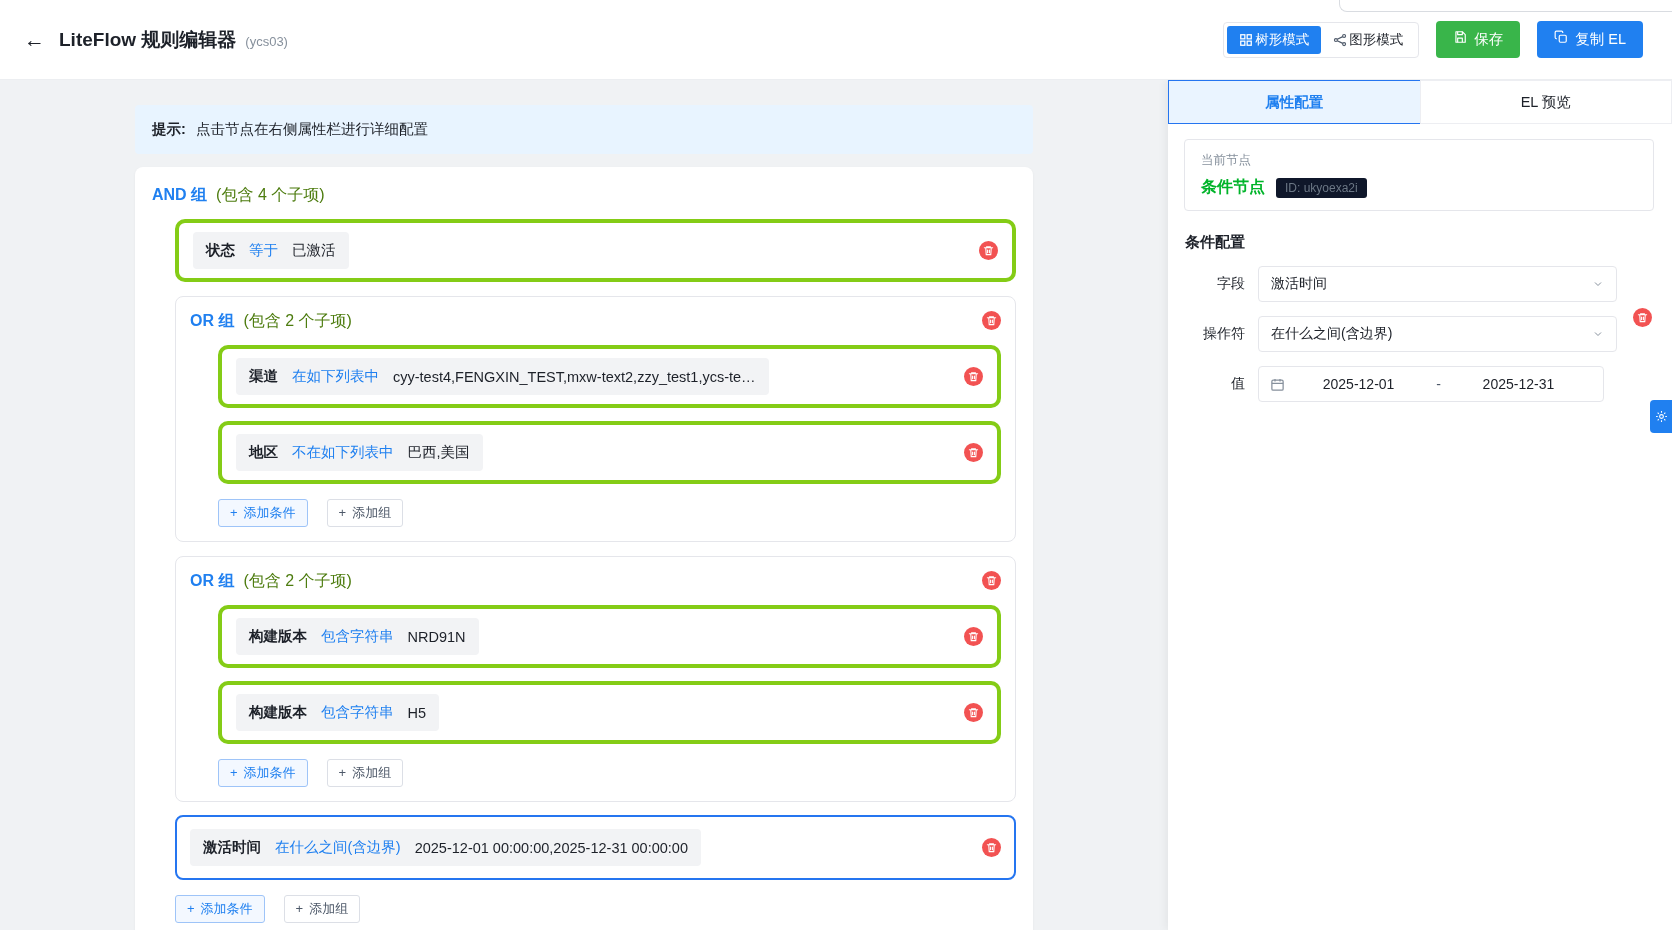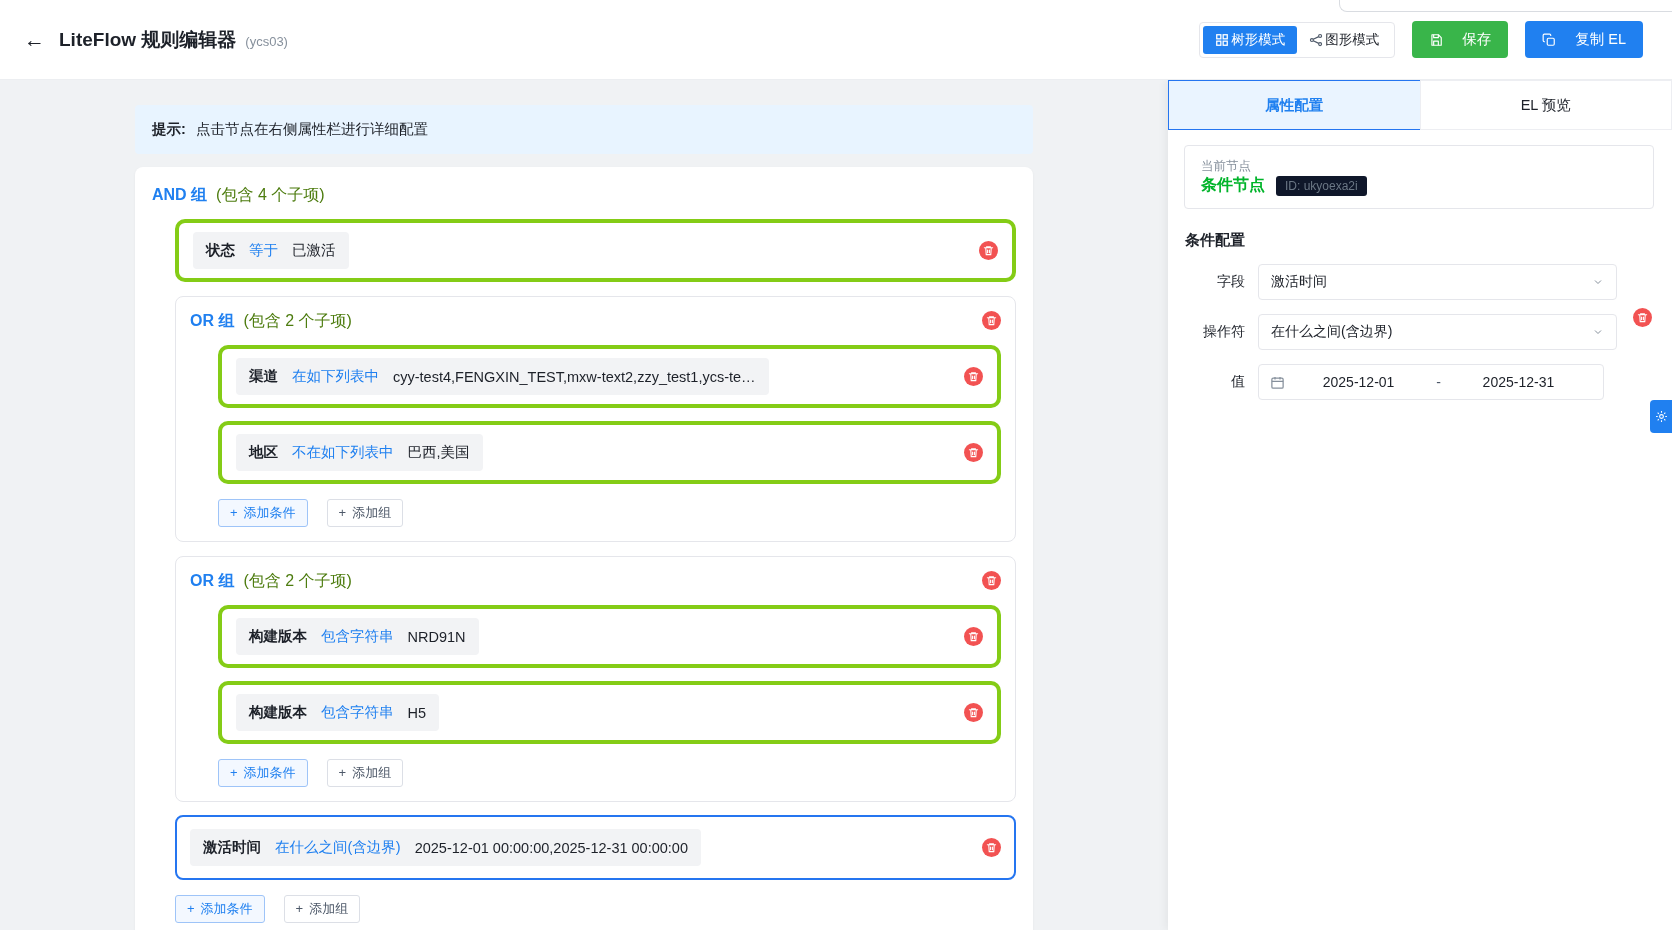--- a/index.html
+++ b/index.html
@@ -13,21 +13,21 @@
   .header { height:80px; background:#fff; display:flex; align-items:center;
     padding:0 29px 0 24px; border-bottom:1px solid #eceef1; position:relative; z-index:5; }
   .back { font-size:21px; background:none; border:none; color:#1d2129; cursor:pointer; margin-right:14px; line-height:1; }
   .title { font-size:19px; font-weight:700; }
   .subtitle { color:#86909c; font-size:13px; margin-left:9px; margin-top:4px; }
   .spacer { flex:1; }
   .mode-toggle { display:flex; border:1px solid #e5e6eb; border-radius:4px; padding:3px; margin-right:17px; background:#fff; }
   .mode { display:flex; align-items:center; gap:2px; font-size:13.5px; padding:5px 12px;
     border:none; background:none; border-radius:3px; cursor:pointer; color:#1d2129; }
   .mode.active { background:#2080f0; color:#fff; }
-  .btn { display:flex; align-items:center; gap:19px; font-size:14.5px; color:#fff;
+  .btn { display:flex; align-items:flex-start; gap:7px; font-size:14.5px; color:#fff;
     border:none; border-radius:4px; padding:9px 17px; cursor:pointer; }
   .btn.green { background:#39b54a; margin-right:17px; }
   .btn.blue { background:#2080f0; }
   .ic { display:inline-flex; align-items:center; }
 
   .overlay-remnant { position:absolute; top:0; right:0; width:333px; height:12px;
     background:#fff; border:1px solid #d9dce1; border-top:none; border-right:none;
     border-radius:0 0 0 8px; z-index:40; }
 
   
@@ -63,28 +63,28 @@
 
   .add-row { display:flex; gap:19px; margin-top:15px; }
   .add-btn { display:inline-flex; align-items:center; gap:6px; font-size:13px;
     padding:4px 11px; border-radius:3px; cursor:pointer; line-height:18px; }
   .add-cond { border:1px solid #9ec4f8; color:#2080f0; background:#f3f8ff; }
   .add-grp { border:1px solid #dcdfe6; color:#4e5969; background:#fff; }
 
   
   .panel { width:504px; background:#fff; position:relative; box-shadow:-3px 0 8px rgba(0,0,0,.05); }
   .tabs { display:flex; }
-  .tab { flex:1; height:50px; display:flex; align-items:center; justify-content:center;
+  .tab { flex:1; height:44px; display:flex; align-items:center; justify-content:center;
     font-size:14.5px; cursor:pointer; border:1px solid #edeef2; background:#fff; color:#1d2129; }
   .tab.active { background:#eaf4ff; border:1px solid #2575f0; color:#2080f0; font-weight:700; }
   .tab + .tab { margin-left:-1px; }
 
   .node-box { margin:15px 18px 0 16px; border:1px solid #e5e6eb; border-radius:4px; padding:12px 16px; }
   .node-label { font-size:12.5px; color:#86909c; }
-  .node-row { display:flex; align-items:center; }
+  .node-row { display:flex; align-items:center; margin-top:8px; }
   .node-type { color:#00b42a; font-weight:700; font-size:16px; }
   .node-id { background:#0f172a; color:#6b7785; font-size:12px; padding:3px 9px; border-radius:3px; margin-left:11px; }
 
   .section-title { font-size:15px; font-weight:700; margin:22px 0 4px 17px; }
   .form-row { display:flex; align-items:center; margin-top:14px; }
   .form-row label { width:77px; text-align:right; margin-right:13px; font-size:14px; color:#1d2129; }
   .select { width:359px; height:36px; border:1px solid #e5e6eb; border-radius:4px;
     display:flex; align-items:center; justify-content:space-between; padding:0 12px;
     font-size:14px; cursor:pointer; background:#fff; }
   .range { width:346px; height:36px; border:1px solid #e5e6eb; border-radius:4px;

